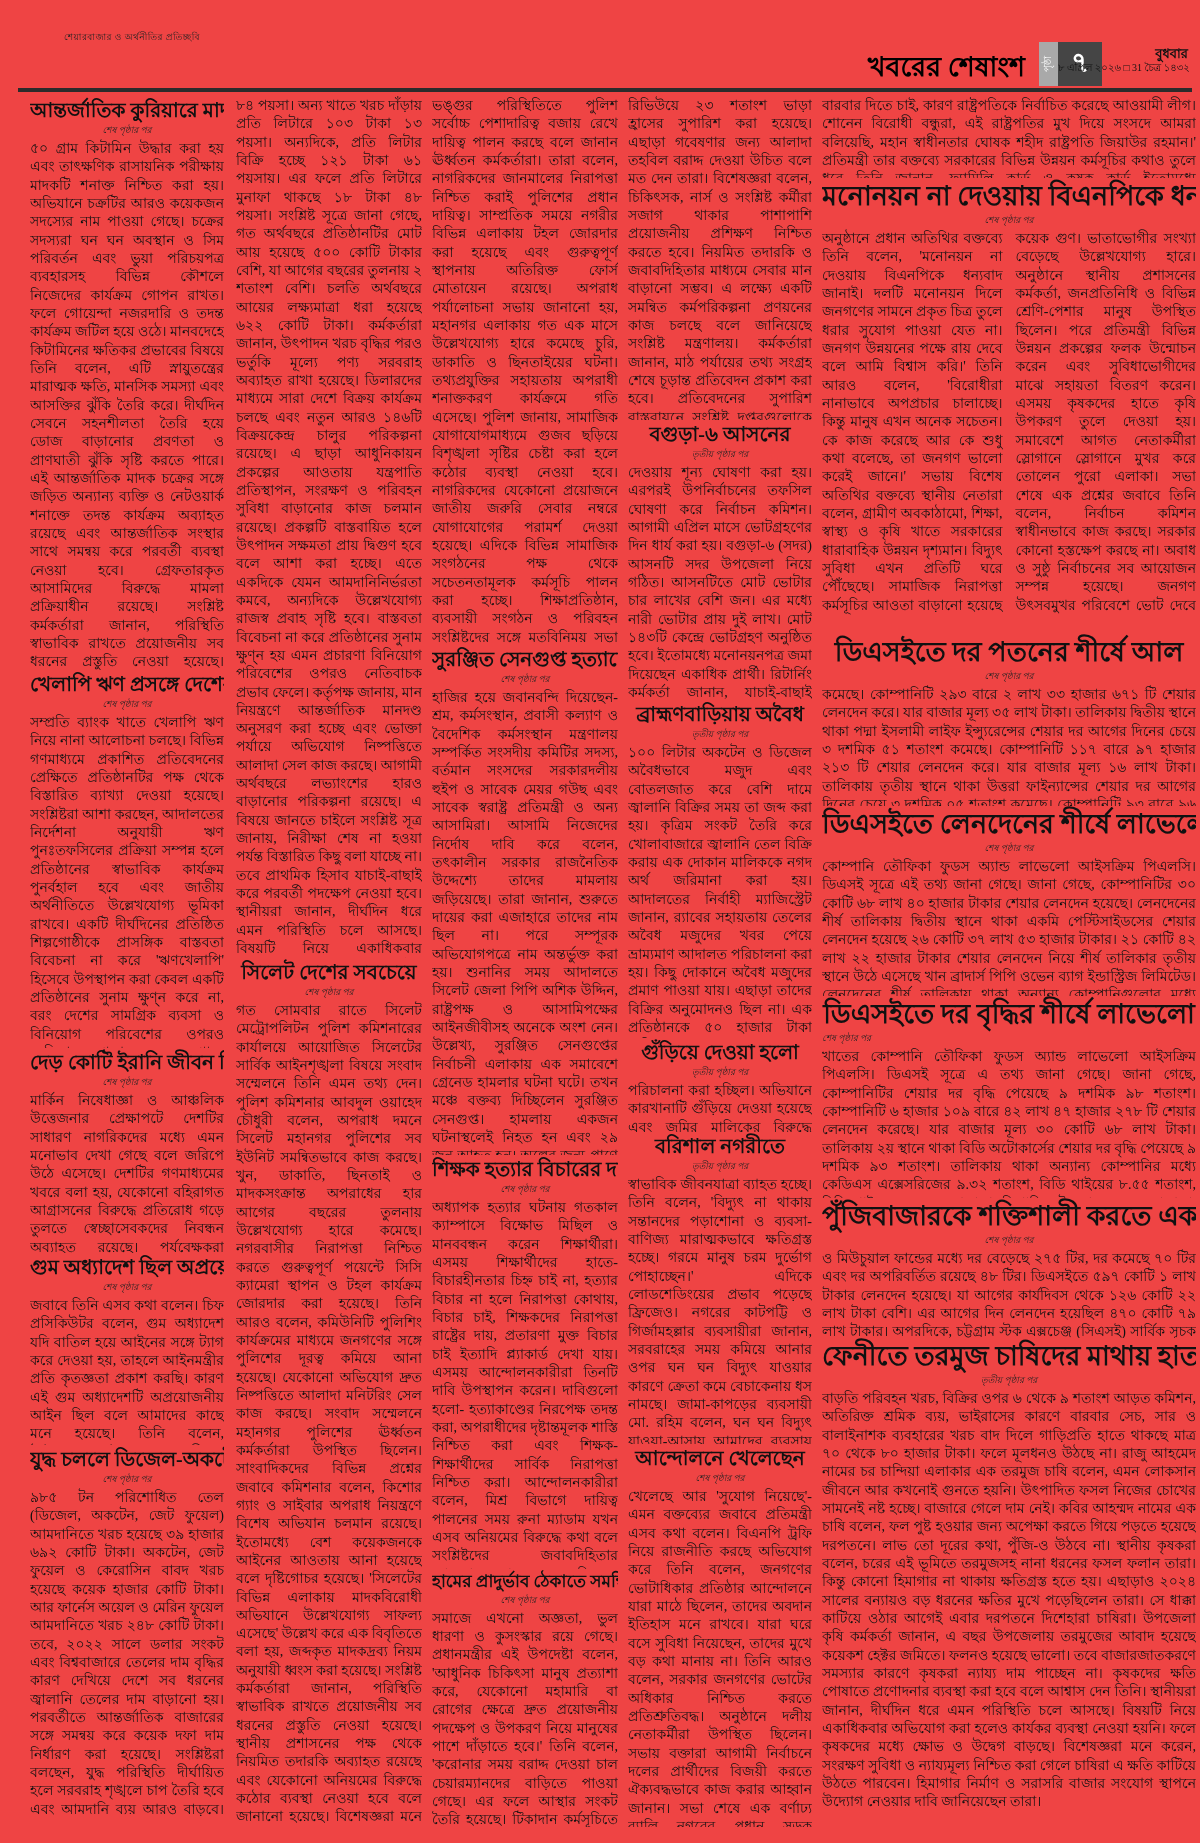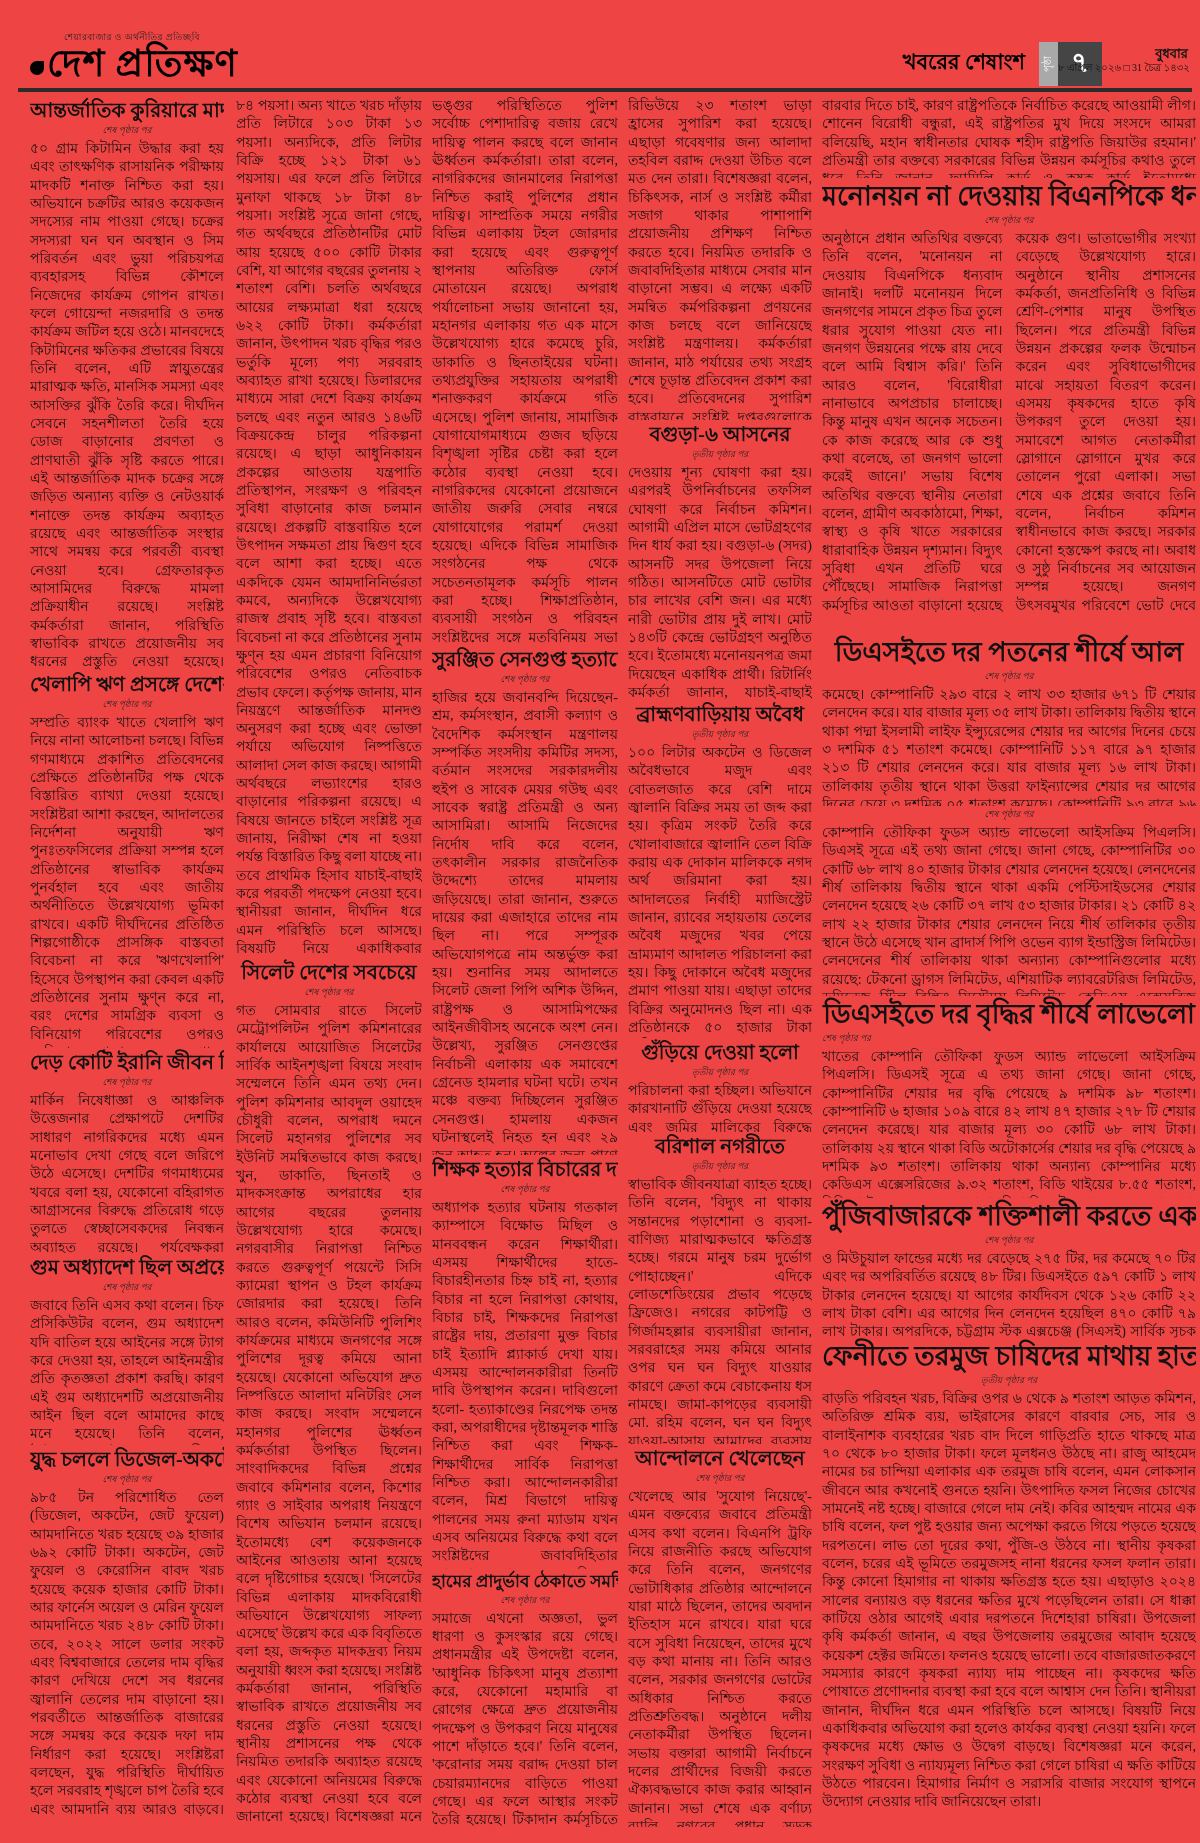--- a/index.html
+++ b/index.html
@@ -6,21 +6,21 @@
   #page{position:relative;width:1200px;height:1843px;background:#ef4444;margin:0 auto;
         font-family:"Liberation Serif","DejaVu Serif",serif;color:#111;overflow:hidden;}
   
   #masthead{position:absolute;left:30px;top:30px;width:420px;}
   .tagline{font-size:9px;letter-spacing:.5px;color:#222;margin-left:34px;}
   .logo{font-size:37px;font-weight:bold;line-height:1.05;letter-spacing:1px;color:#000;
         font-family:"Liberation Serif","DejaVu Serif",serif;}
   .logo .emblem{display:inline-block;width:14px;height:14px;background:#000;border-radius:50% 0 50% 50%;
         margin-right:3px;vertical-align:middle;}
   #section-head{position:absolute;right:175px;top:46px;text-align:right;}
-  .section-title{font-size:21px;font-weight:bold;white-space:nowrap;color:#000;text-align:right;}
+  .section-title{font-size:27px;font-weight:bold;white-space:nowrap;color:#000;text-align:right;}
   #page-box-wrap{position:absolute;right:98px;top:42px;display:flex;align-items:stretch;height:44px;}
   .page-word{writing-mode:vertical-rl;transform:rotate(180deg);background:#a9a9a9;color:#fff;
         font-size:10px;padding:2px 1px;display:flex;align-items:center;justify-content:center;}
   .page-num{background:#454545;color:#fff;font-size:28px;font-weight:bold;width:44px;
         display:flex;align-items:center;justify-content:center;}
   #date-block{position:absolute;right:12px;top:46px;width:130px;text-align:right;line-height:1.25;}
   .weekday{font-size:13px;font-weight:bold;}
   .date-line{font-size:10px;white-space:nowrap;}
   .head-rule{position:absolute;left:18px;right:8px;top:88px;height:4px;background:#2b2b2b;}
   
@@ -40,21 +40,20 @@
         word-break:break-word;}
   .twocol{column-count:2;column-gap:13px;}
 </style>
 </head>
 <body>
 
 <div id="page">
 
   <div id="masthead">
     <div class="tagline">শেয়ারবাজার ও অর্থনীতির প্রতিচ্ছবি</div>
-    <div class="logo"><span class="emblem"></span><span>দেশ প্রতিক্ষণ</span></div>
   </div>
 
   <div id="section-head">
     <span class="section-title">খবরের শেষাংশ</span>
   </div>
 
   <div id="page-box-wrap">
     <span class="page-word">পৃষ্ঠা</span>
     <span class="page-num">৭</span>
   </div>
@@ -168,20 +167,21 @@
       <p class="body twocol" style="height:396px">অনুষ্ঠানে প্রধান অতিথির বক্তব্যে তিনি বলেন, 'মনোনয়ন না দেওয়ায় বিএনপিকে ধন্যবাদ জানাই। দলটি মনোনয়ন দিলে জনগণের সামনে প্রকৃত চিত্র তুলে ধরার সুযোগ পাওয়া যেত না। জনগণ উন্নয়নের পক্ষে রায় দেবে বলে আমি বিশ্বাস করি।' তিনি আরও বলেন, 'বিরোধীরা নানাভাবে অপপ্রচার চালাচ্ছে। কিন্তু মানুষ এখন অনেক সচেতন। কে কাজ করেছে আর কে শুধু কথা বলেছে, তা জনগণ ভালো করেই জানে।' সভায় বিশেষ অতিথির বক্তব্যে স্থানীয় নেতারা বলেন, গ্রামীণ অবকাঠামো, শিক্ষা, স্বাস্থ্য ও কৃষি খাতে সরকারের ধারাবাহিক উন্নয়ন দৃশ্যমান। বিদ্যুৎ সুবিধা এখন প্রতিটি ঘরে পৌঁছেছে। সামাজিক নিরাপত্তা কর্মসূচির আওতা বাড়ানো হয়েছে কয়েক গুণ। ভাতাভোগীর সংখ্যা বেড়েছে উল্লেখযোগ্য হারে। অনুষ্ঠানে স্থানীয় প্রশাসনের কর্মকর্তা, জনপ্রতিনিধি ও বিভিন্ন শ্রেণি-পেশার মানুষ উপস্থিত ছিলেন। পরে প্রতিমন্ত্রী বিভিন্ন উন্নয়ন প্রকল্পের ফলক উন্মোচন করেন এবং সুবিধাভোগীদের মাঝে সহায়তা বিতরণ করেন। এসময় কৃষকদের হাতে কৃষি উপকরণ তুলে দেওয়া হয়। সমাবেশে আগত নেতাকর্মীরা স্লোগানে স্লোগানে মুখর করে তোলেন পুরো এলাকা। সভা শেষে এক প্রশ্নের জবাবে তিনি বলেন, নির্বাচন কমিশন স্বাধীনভাবে কাজ করছে। সরকার কোনো হস্তক্ষেপ করছে না। অবাধ ও সুষ্ঠু নির্বাচনের সব আয়োজন সম্পন্ন হয়েছে। জনগণ উৎসবমুখর পরিবেশে ভোট দেবে বলে আশা প্রকাশ করেন তিনি। স্থানীয় নেতারা জানান, কেন্দ্র ঘোষিত কর্মসূচি সফল করতে ইউনিয়ন পর্যায়ে প্রস্তুতি সভা চলছে। আগামী দিনে আরও বড় পরিসরে গণসংযোগ কর্মসূচি পালন করা হবে। তৃণমূলের মতামত নিয়ে প্রার্থী চূড়ান্ত করা হবে বলেও জানান তারা। সভায় দলীয় শৃঙ্খলা বজায় রাখার ওপর গুরুত্বারোপ করা হয়।</p>
     </div>
 
     <div class="article" style="height:172px">
       <div class="hl wide">ডিএসইতে দর পতনের শীর্ষে আল</div>
       <div class="marker">শেষ পৃষ্ঠার পর</div>
       <p class="body">কমেছে। কোম্পানিটি ২৯৩ বারে ২ লাখ ৩৩ হাজার ৬৭১ টি শেয়ার লেনদেন করে। যার বাজার মূল্য ৩৫ লাখ টাকা। তালিকায় দ্বিতীয় স্থানে থাকা পদ্মা ইসলামী লাইফ ইন্স্যুরেন্সের শেয়ার দর আগের দিনের চেয়ে ৩ দশমিক ৫১ শতাংশ কমেছে। কোম্পানিটি ১১৭ বারে ৯৭ হাজার ২১৩ টি শেয়ার লেনদেন করে। যার বাজার মূল্য ১৬ লাখ টাকা। তালিকায় তৃতীয় স্থানে থাকা উত্তরা ফাইন্যান্সের শেয়ার দর আগের দিনের চেয়ে ৩ দশমিক ০৫ শতাংশ কমেছে। কোম্পানিটি ৯৩ বারে ৯৬ হাজার ৮৪০ টি শেয়ার লেনদেন করে। যার বাজার মূল্য ১২ লাখ টাকা। তালিকায় থাকা অন্যান্য কোম্পানির মধ্যে: সানলাইফ ইন্স্যুরেন্সের ২.৫৬ শতাংশ, এশিয়াটিক ল্যাবরেটরিজের ২.৫৪ শতাংশ, আইএফআইসি ব্যাংক ফার্স্ট মিউচুয়াল ফান্ডের ২.৫০ শতাংশ, ইউনিলিভার কনজুমার কেয়ারের ২.৪৮ শতাংশ, আমান কটন ফাইবার্সের ২.২২ শতাংশ, ন্যাশনাল ব্যাংকের ২.২২ শতাংশ এবং ডিবিএইচ ফার্স্ট মিউচুয়াল ফান্ড ২.১৩ শতাংশ দর কমেছে।</p>
     </div>
 
     <div class="article" style="height:190px">
+      <div class="hl wide">ডিএসইতে লেনদেনের শীর্ষে লাভেলো</div>
       <div class="marker">শেষ পৃষ্ঠার পর</div>
       <p class="body">কোম্পানি তৌফিকা ফুডস অ্যান্ড লাভেলো আইসক্রিম পিএলসি। ডিএসই সূত্রে এই তথ্য জানা গেছে। জানা গেছে, কোম্পানিটির ৩০ কোটি ৬৮ লাখ ৪০ হাজার টাকার শেয়ার লেনদেন হয়েছে। লেনদেনের শীর্ষ তালিকায় দ্বিতীয় স্থানে থাকা একমি পেস্টিসাইডসের শেয়ার লেনদেন হয়েছে ২৬ কোটি ৩৭ লাখ ৫৩ হাজার টাকার। ২১ কোটি ৪২ লাখ ২২ হাজার টাকার শেয়ার লেনদেন নিয়ে শীর্ষ তালিকার তৃতীয় স্থানে উঠে এসেছে খান ব্রাদার্স পিপি ওভেন ব্যাগ ইন্ডাস্ট্রিজ লিমিটেড। লেনদেনের শীর্ষ তালিকায় থাকা অন্যান্য কোম্পানিগুলোর মধ্যে রয়েছে: টেকনো ড্রাগস লিমিটেড, এশিয়াটিক ল্যাবরেটরিজ লিমিটেড, ডমিনেজ স্টিল বিল্ডিং সিস্টেমস লিমিটেড, কেডিএস এক্সেসরিজ লিমিটেড, সাইফ পাওয়ারটেক লিমিটেড, বাংলাদেশ অটোকারস লিমিটেড এবং জি কিউ বলপেন ইন্ডাস্ট্রিজ লিমিটেড।</p>
     </div>
 
     <div class="article" style="height:202px">
       <div class="hl wide">ডিএসইতে দর বৃদ্ধির শীর্ষে লাভেলো</div>
       <div class="marker" style="text-align:left">শেষ পৃষ্ঠার পর</div>
       <p class="body">খাতের কোম্পানি তৌফিকা ফুডস অ্যান্ড লাভেলো আইসক্রিম পিএলসি। ডিএসই সূত্রে এ তথ্য জানা গেছে। জানা গেছে, কোম্পানিটির শেয়ার দর বৃদ্ধি পেয়েছে ৯ দশমিক ৯৮ শতাংশ। কোম্পানিটি ৬ হাজার ১০৯ বারে ৪২ লাখ ৪৭ হাজার ২৭৮ টি শেয়ার লেনদেন করেছে। যার বাজার মূল্য ৩০ কোটি ৬৮ লাখ টাকা। তালিকায় ২য় স্থানে থাকা বিডি অটোকার্সের শেয়ার দর বৃদ্ধি পেয়েছে ৯ দশমিক ৯৩ শতাংশ। তালিকায় থাকা অন্যান্য কোম্পানির মধ্যে কেডিএস এক্সেসরিজের ৯.৩২ শতাংশ, বিডি থাইয়ের ৮.৫৫ শতাংশ, বিডি থাই ফুডের ৭.৮৩ শতাংশ, লিগাছি ফুটওয়্যারের ৭.২৫ শতাংশ, টেকনো ড্রাগসের ৬.২৭ শতাংশ ও শার্প ইন্ডাস্ট্রিজের ৬.২৫ শতাংশ শেয়ার দর বেড়েছে।</p>
     </div>
 

